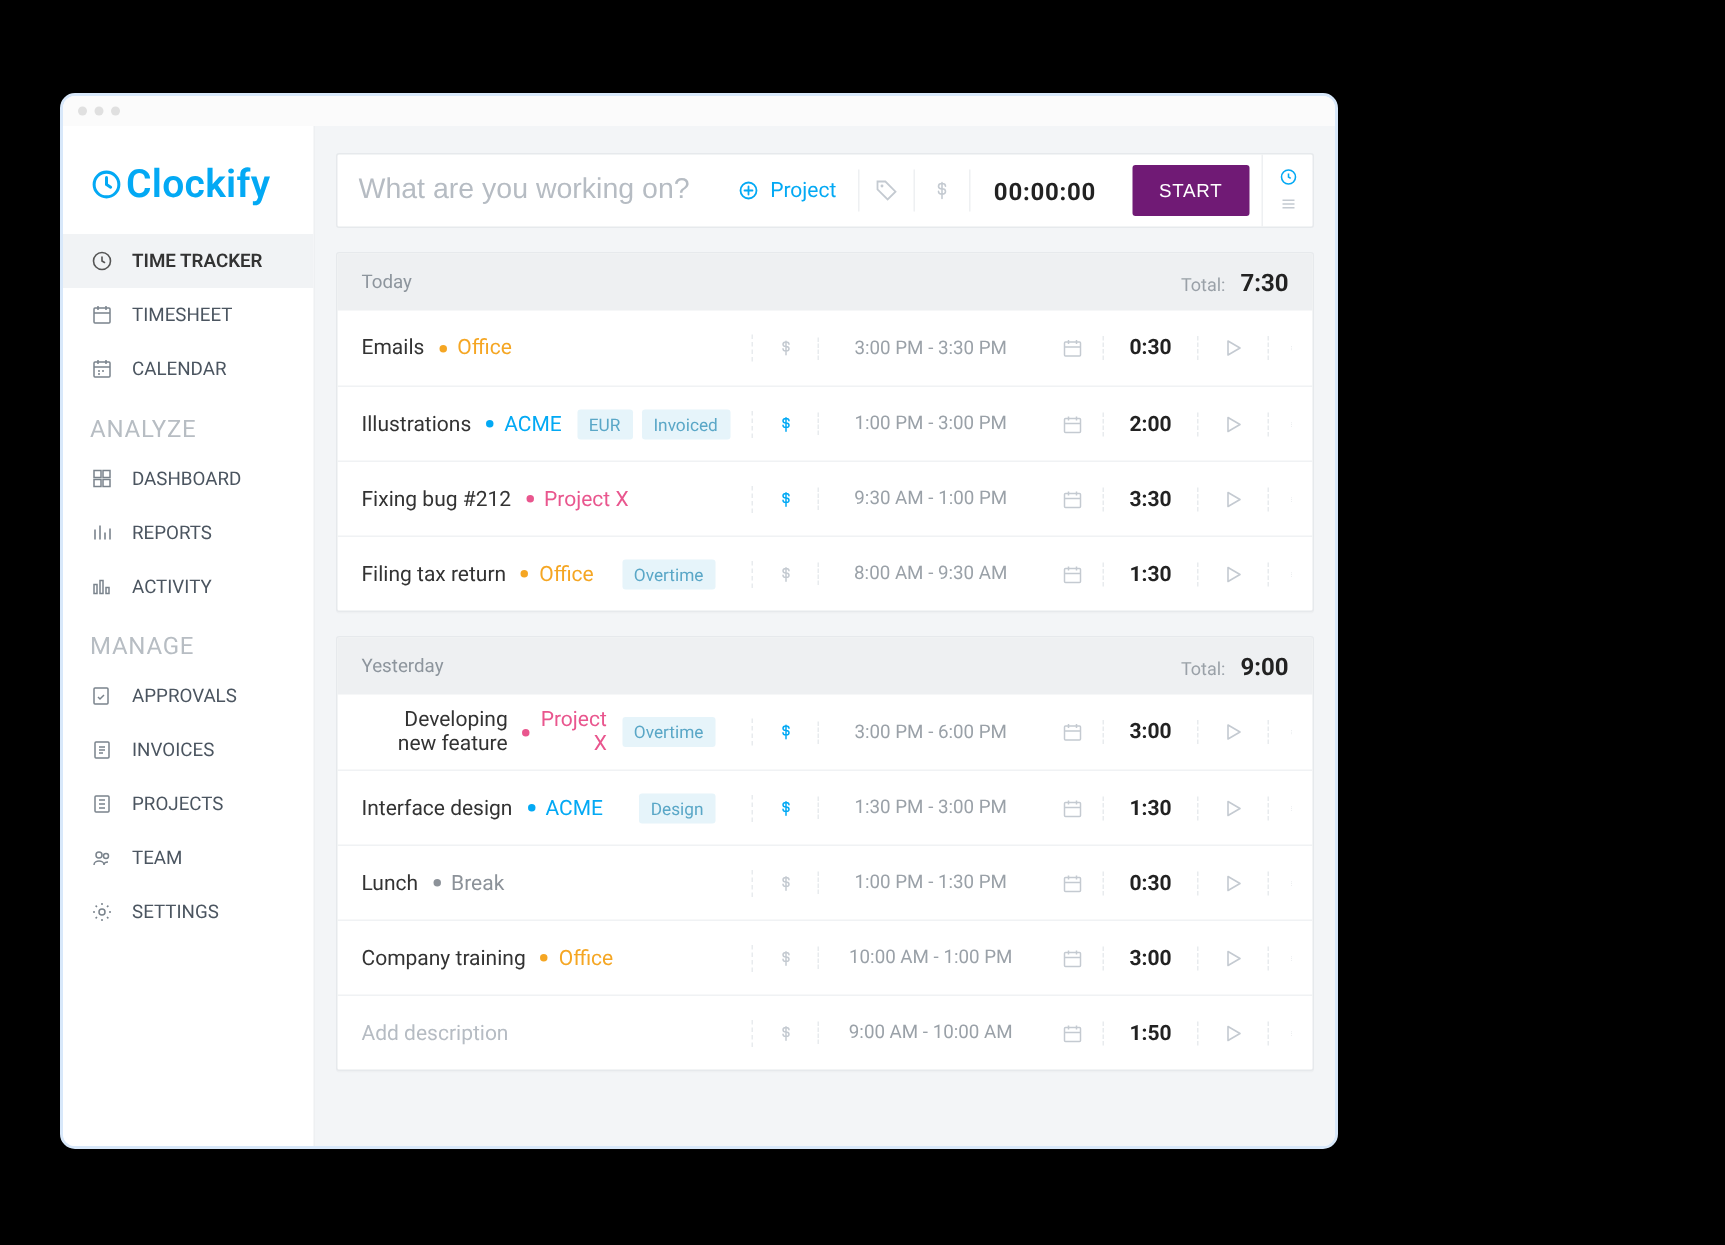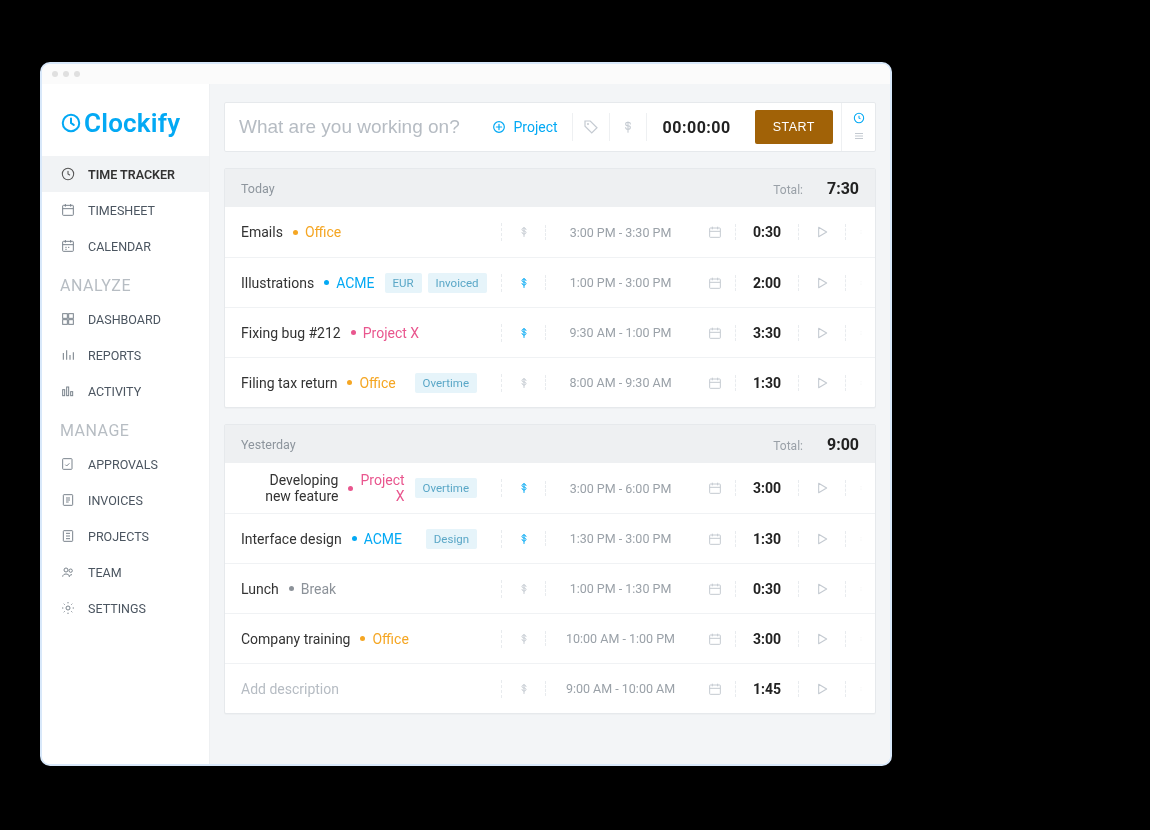--- a/index.html
+++ b/index.html
@@ -23,27 +23,27 @@
   .nav-item.active .ico { color: #555; }
   .main { flex: 1; background: #f3f5f7; padding: 18px 14px 10px 14px; overflow: hidden; display:flex; flex-direction:column; gap:16px;}
   .tracker-bar { background: #fff; border: 1px solid #e6e9ec; border-radius: 2px; height: 50px; display: flex; align-items: stretch; }
   .tracker-input { flex: 1; padding: 0 14px; display: flex; align-items: center; color: #b6bcc3; font-size: 14px; }
   .tracker-input input { border:none; outline:none; width:100%; font-size:19px; color:#333;}
   .tracker-input input::placeholder { color:#b6bcc3; }
   .tracker-project { display: flex; align-items: center; gap: 6px; color: #03a9f4; font-size: 14px; padding: 0 14px; cursor:pointer;}
   .sep { width: 1px; background: #eef0f2; margin: 10px 0; }
   .ticon { width: 36px; display: flex; align-items: center; justify-content: center; color: #c4cad1; cursor:pointer;}
   .timer-display { display:flex; align-items:center; font-size: 16px; font-weight: 700; color: #222; padding: 0 16px; letter-spacing: 0.5px;}
-  .start-btn { margin: 7px 8px; background: #a16207; color: #fff; border: none; border-radius: 2px; font-size: 12.5px; font-weight: 500; letter-spacing: 0.5px; padding: 0 18px; cursor:pointer;}
+  .start-btn { margin: 7px 8px; background: #701a75; color: #fff; border: none; border-radius: 2px; font-size: 12.5px; font-weight: 500; letter-spacing: 0.5px; padding: 0 18px; cursor:pointer;}
   .mode-toggle { width: 34px; display: flex; flex-direction: column; align-items: center; justify-content: center; gap: 4px; border-left:1px solid #eef0f2; padding:6px 0;}
   .mode-toggle .m { width:18px; height:14px; display:flex; align-items:center; justify-content:center; color:#c4cad1; cursor:pointer;}
   .mode-toggle .m.active { color:#03a9f4; }
   .group { background: #fff; border: 1px solid #e6e9ec; border-radius: 2px; box-shadow: 0 1px 0 rgba(0,0,0,0.02); }
   .group-head { background: #eef0f2; height: 38px; display: flex; align-items: center; padding: 0 16px; font-size: 12.5px; color: #8d959d; justify-content: space-between;}
-  .group-head .total { display:flex; align-items:baseline; gap:24px; }
+  .group-head .total { display:flex; align-items:baseline; gap:10px; }
   .group-head .total .lbl { font-size:12px; color:#9aa1a8;}
   .group-head .total .val { font-size:16px; font-weight:700; color:#222;}
   .entry { display:flex; align-items:center; height: 50px; border-top: 1px solid #f0f2f4; }
   .entry:first-child { border-top: none; }
   .c-desc { flex: 1; min-width: 0; display:flex; align-items:center; gap:10px; padding: 0 16px; font-size: 14px; color:#333;}
   .c-desc.placeholder { color:#b6bcc3; }
   .proj { display:flex; align-items:center; gap:7px; font-size: 14px;}
   .pdot { width:5px; height:5px; border-radius:50%; flex:0 0 5px;}
   .tags { display:flex; gap:6px; margin-left:auto; padding-right:8px;}
   .tag { background:#e6f4fa; color:#5aa7c7; font-size:11.5px; padding:3px 8px; border-radius:2px;}
@@ -612,21 +612,21 @@
                   </div>
                   <div class="c-range">9:00 AM - 10:00 AM</div>
                   <div class="c-cal">
                     <span>
                       <svg width="16" height="16" viewBox="0 0 24 24" fill="none" stroke="currentColor" stroke-width="1.5">
                         <rect x="4" y="6" width="16" height="14" rx="1"></rect>
                         <path d="M4 11h16M8 4v4M16 4v4"></path>
                       </svg>
                     </span>
                   </div>
-                  <div class="c-dur">1:45</div>
+                  <div class="c-dur">1:50</div>
                   <div class="c-play">
                     <span>
                       <svg width="16" height="16" viewBox="0 0 24 24">
                         <path d="M7 5l12 7-12 7V5z" fill="none" stroke="currentColor" stroke-width="1.6" stroke-linejoin="round"></path>
                       </svg>
                     </span>
                   </div>
                   <div class="c-more">
                     <span>
                       <svg width="4" height="16" viewBox="0 0 24 24">

